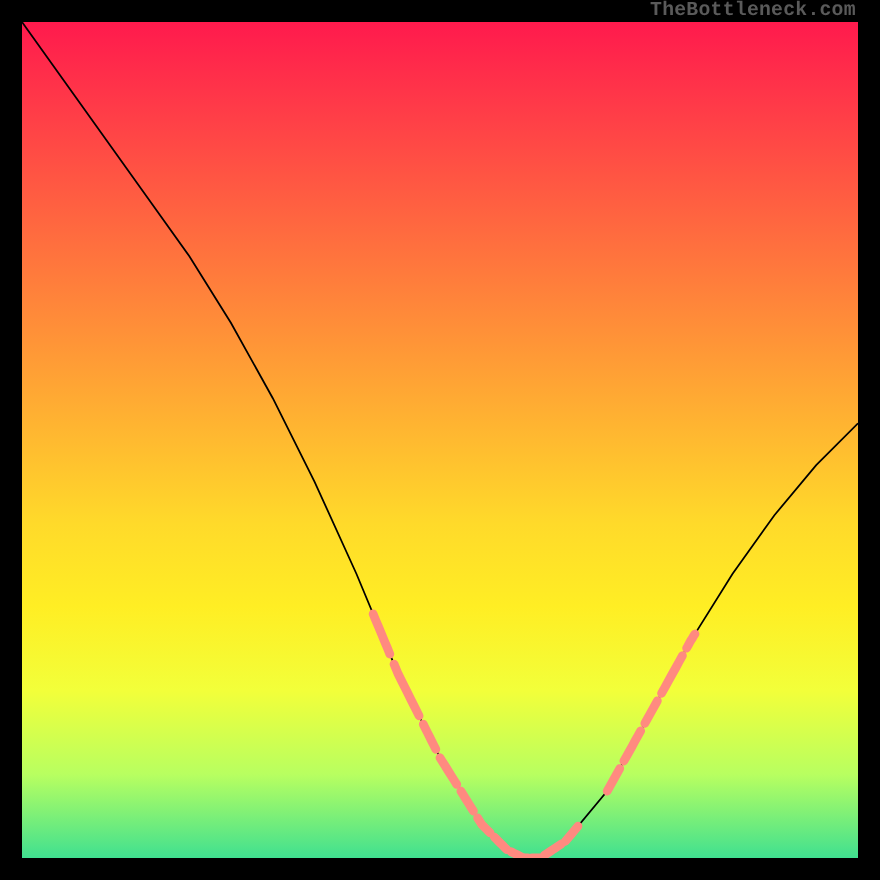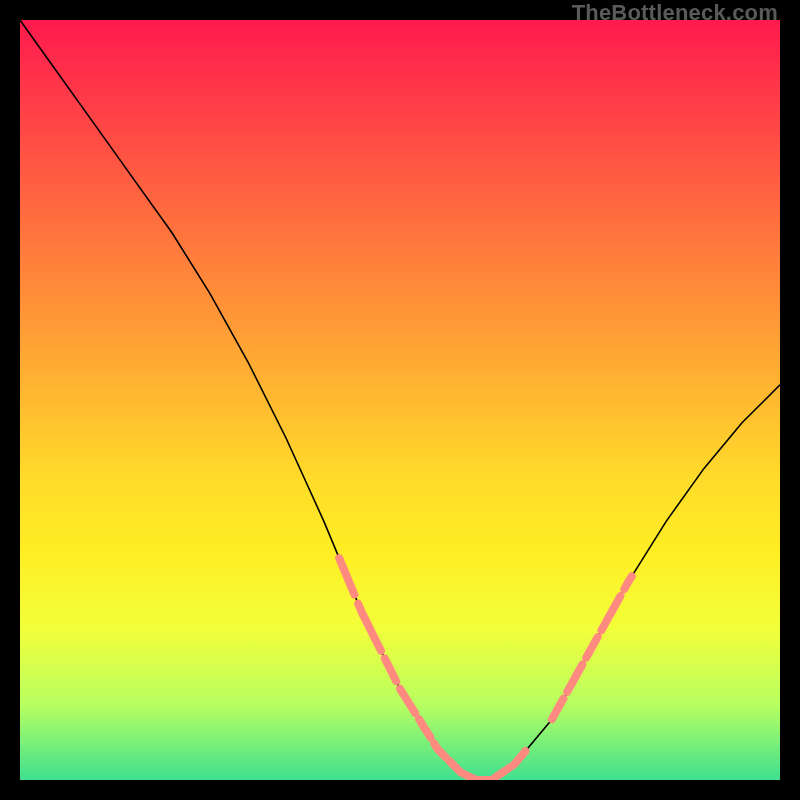--- a/index.html
+++ b/index.html
@@ -26,22 +26,22 @@
       #ffda2a 60%,
       #ffee24 70%,
       #f2ff3a 80%,
       #b8ff60 90%,
       #40e090 100%);
   }
   .watermark {
     position: absolute;
     top: 0px;
     right: 22px;
-    font-family: Liberation Sans, sans-serif;
-    font-size: 22px;
+    font-family: Liberation Mono, monospace;
+    font-size: 18px;
     font-weight: 600;
     color: #5a5a5a;
     letter-spacing: 0.2px;
   }
   svg.curve {
     position: absolute;
     left: 0;
     top: 0;
     width: 760px;
     height: 760px;

